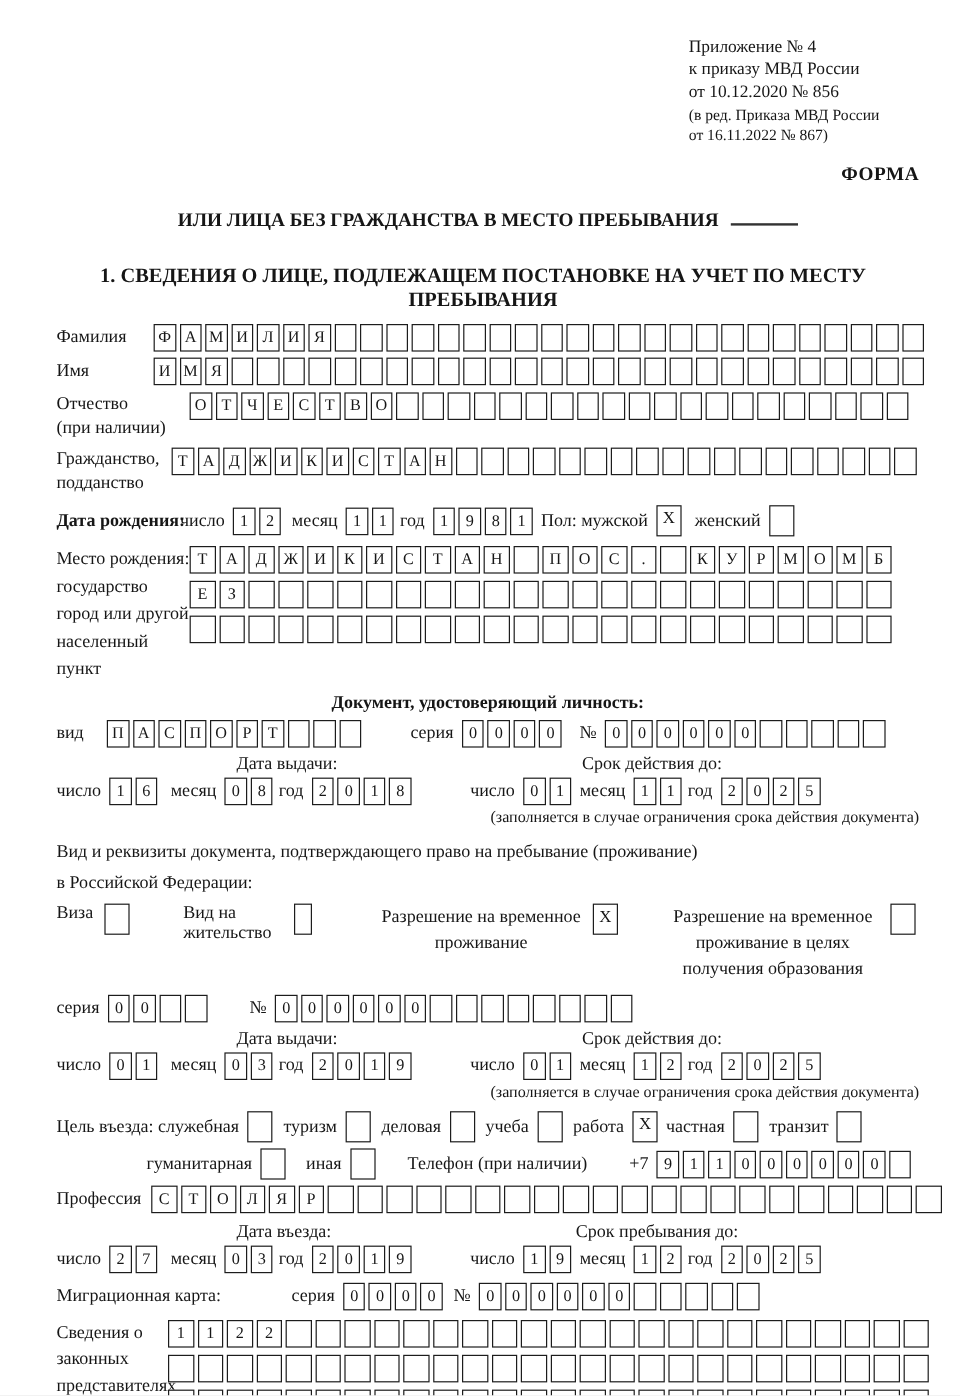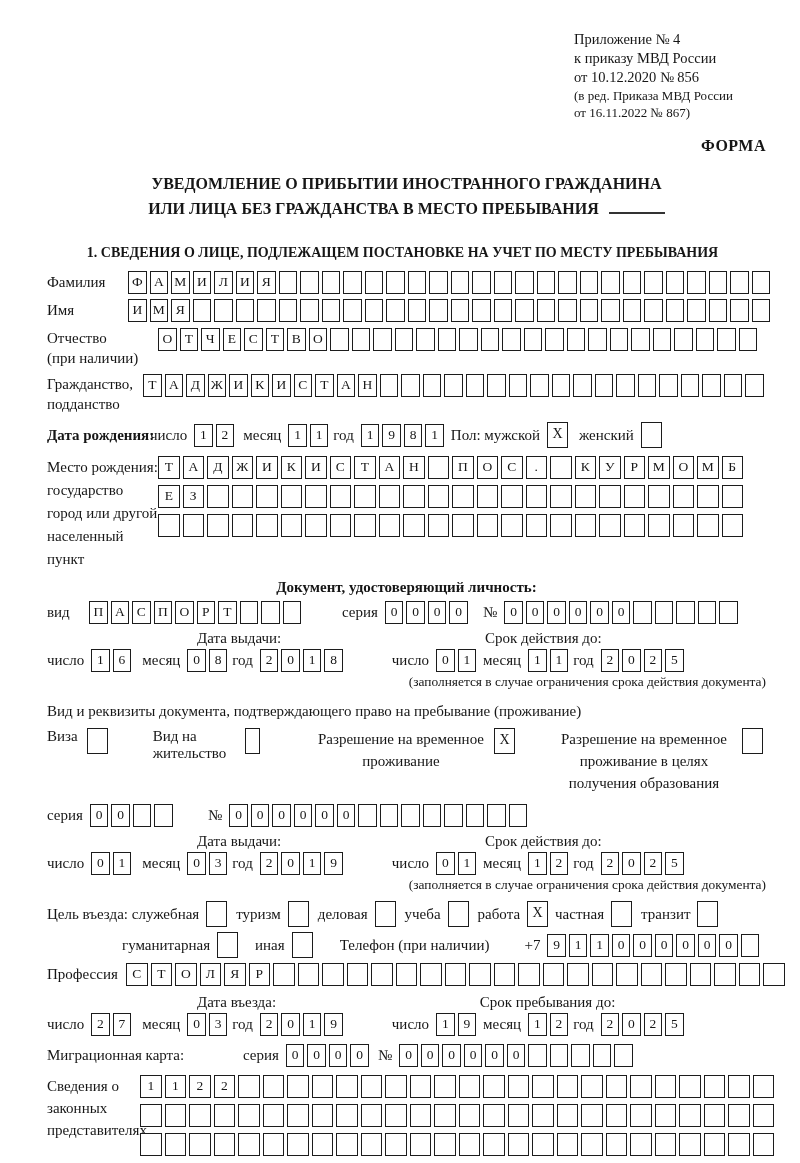--- a/index.html
+++ b/index.html
@@ -7,21 +7,21 @@
     width:800px;height:1163px;background:#ffffff;color:#161616;
     font-family:"Liberation Serif","DejaVu Serif",serif;font-size:15px;
     box-sizing:border-box;padding:30px 34px 0 47px;position:relative;
     overflow:hidden;margin:0 auto;
   }
   .ref-block{margin-left:auto;width:192px;line-height:19px;font-size:14.5px;}
   .ref-block .small{font-size:13px;line-height:17px;}
   .forma{text-align:right;font-weight:bold;font-size:16px;margin-top:16px;letter-spacing:.5px;}
   .title{text-align:center;font-weight:bold;font-size:16px;margin-top:16px;line-height:25px;}
   .t-underline{display:inline-block;width:56px;border-bottom:2px solid #333;margin-left:10px;height:14px;}
-  .sec-heading{font-weight:bold;font-size:14px;text-align:center;margin-top:24px;margin-left:-8px;}
+  .sec-heading{font-weight:bold;font-size:17px;text-align:center;margin-top:24px;margin-left:-8px;}
   .prow{white-space:nowrap;margin-top:5px;}
   .cells{display:inline-block;white-space:nowrap;vertical-align:middle;}
   .cell{
     display:inline-block;box-sizing:border-box;width:18.5px;height:23px;
     border:1.7px solid #1c1c1c;margin-right:3px;text-align:center;
     font-size:13.5px;line-height:19px;vertical-align:middle;background:#fff;
   }
   .cell.wide{width:21.5px;}
   .cell.cb{width:21px;height:26px;line-height:22px;font-size:14px;}
   .plabel{margin-right:7px;display:inline-block;vertical-align:middle;}
@@ -63,21 +63,20 @@
     <div>Приложение № 4</div>
     <div>к приказу МВД России</div>
     <div>от 10.12.2020 № 856</div>
     <div class="small">(в ред. Приказа МВД России</div>
     <div class="small">от 16.11.2022 № 867)</div>
   </div>
 
   <div class="forma">ФОРМА</div>
 
   <div class="title">
-    <div>УВЕДОМЛЕНИЕ О ПРИБЫТИИ ИНОСТРАННОГО ГРАЖДАНИНА</div>
     <div>
       <span>ИЛИ ЛИЦА БЕЗ ГРАЖДАНСТВА В МЕСТО ПРЕБЫВАНИЯ</span><span class="t-underline"></span>
     </div>
   </div>
 
   <div class="sec-heading">1. СВЕДЕНИЯ О ЛИЦЕ, ПОДЛЕЖАЩЕМ ПОСТАНОВКЕ НА УЧЕТ ПО МЕСТУ ПРЕБЫВАНИЯ</div>
 
   <div class="prow mt10"><span class="plabel lw81">Фамилия</span><span class="cells"><span class="cell">Ф</span><span class="cell">А</span><span class="cell">М</span><span class="cell">И</span><span class="cell">Л</span><span class="cell">И</span><span class="cell">Я</span><span class="cell"></span><span class="cell"></span><span class="cell"></span><span class="cell"></span><span class="cell"></span><span class="cell"></span><span class="cell"></span><span class="cell"></span><span class="cell"></span><span class="cell"></span><span class="cell"></span><span class="cell"></span><span class="cell"></span><span class="cell"></span><span class="cell"></span><span class="cell"></span><span class="cell"></span><span class="cell"></span><span class="cell"></span><span class="cell"></span><span class="cell"></span><span class="cell"></span><span class="cell"></span></span></div>
   <div class="prow"><span class="plabel lw81">Имя</span><span class="cells"><span class="cell">И</span><span class="cell">М</span><span class="cell">Я</span><span class="cell"></span><span class="cell"></span><span class="cell"></span><span class="cell"></span><span class="cell"></span><span class="cell"></span><span class="cell"></span><span class="cell"></span><span class="cell"></span><span class="cell"></span><span class="cell"></span><span class="cell"></span><span class="cell"></span><span class="cell"></span><span class="cell"></span><span class="cell"></span><span class="cell"></span><span class="cell"></span><span class="cell"></span><span class="cell"></span><span class="cell"></span><span class="cell"></span><span class="cell"></span><span class="cell"></span><span class="cell"></span><span class="cell"></span><span class="cell"></span></span></div>
 
@@ -123,20 +122,21 @@
 
   <div class="date-labels">
     <span class="dl1">Дата выдачи:</span>
     <span class="dl2">Срок действия до:</span>
   </div>
   <div class="prow mt2"><span class="plabel">число</span><span class="cells"><span class="cell">1</span><span class="cell">6</span></span><span class="plabel" style="margin-left: 8px;">месяц</span><span class="cells"><span class="cell">0</span><span class="cell">8</span></span><span class="plabel" style="margin-left: 2px;">год</span><span class="cells"><span class="cell">2</span><span class="cell">0</span><span class="cell">1</span><span class="cell">8</span></span><span class="plabel" style="margin-left: 46px;">число</span><span class="cells"><span class="cell">0</span><span class="cell">1</span></span><span class="plabel" style="margin-left: 4px;">месяц</span><span class="cells"><span class="cell">1</span><span class="cell">1</span></span><span class="plabel" style="margin-left: 2px;">год</span><span class="cells"><span class="cell">2</span><span class="cell">0</span><span class="cell">2</span><span class="cell">5</span></span></div>
   <div class="note-right">(заполняется в случае ограничения срока действия документа)</div>
 
   <div class="intro">
     <div>Вид и реквизиты документа, подтверждающего право на пребывание (проживание)</div>
+    <div>в Российской Федерации:</div>
   </div>
 
   <div class="permits">
     <span class="pitem">
       <span class="ptext">Виза</span>
       <span class="cell cb"></span>
     </span>
     <span class="pitem gap14">
       <span class="ptext">Вид на жительство</span>
       <span class="cell cb"></span>

